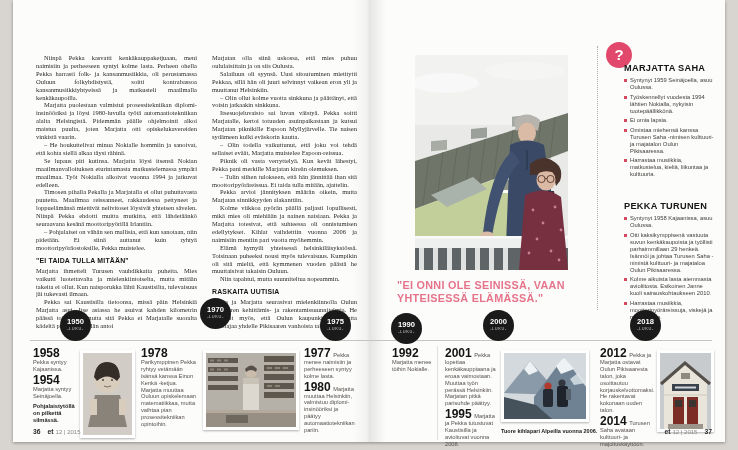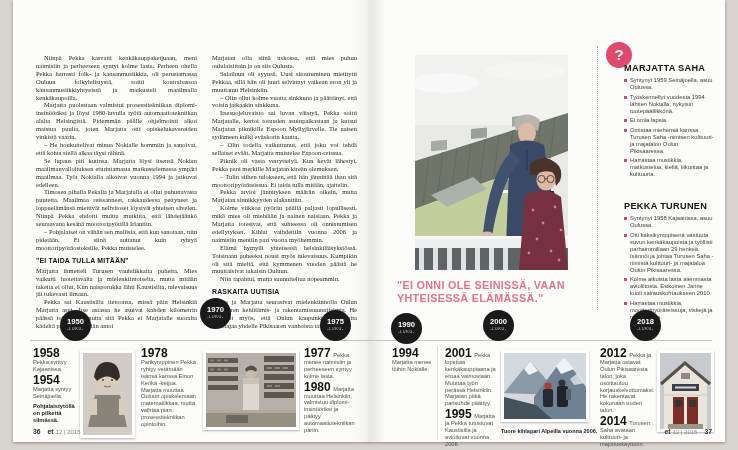--- a/index.html
+++ b/index.html
@@ -294,21 +294,21 @@
       <span>Pekka menee naimisiin ja perheeseen syntyy kolme lasta.</span>
     </p>
     <p class="tl-entry">
       <b>1980</b>
       <span>Marjatta muuttaa Helsinkiin, valmistuu diplomi-insinööriksi ja päätyy automaatiotekniikan pariin.</span>
     </p>
   </div>
 
   <div class="abs tl-block" style="left:392px;top:350px;width:42px">
     <p class="tl-entry">
-      <b>1994</b>
+      <b>1992</b>
       <span>Marjatta menee töihin Nokialle.</span>
     </p>
   </div>
 
   <div class="abs tl-block" style="left:445px;top:350px;width:53px">
     <p class="tl-entry">
       <b>2001</b>
       <span>Pekka lopettaa kenkäkauppiaana ja eroaa vaimostaan. Muuttaa työn perässä Helsinkiin. Marjatan pitkä parisuhde päättyy.</span>
     </p>
     <p class="tl-entry">

